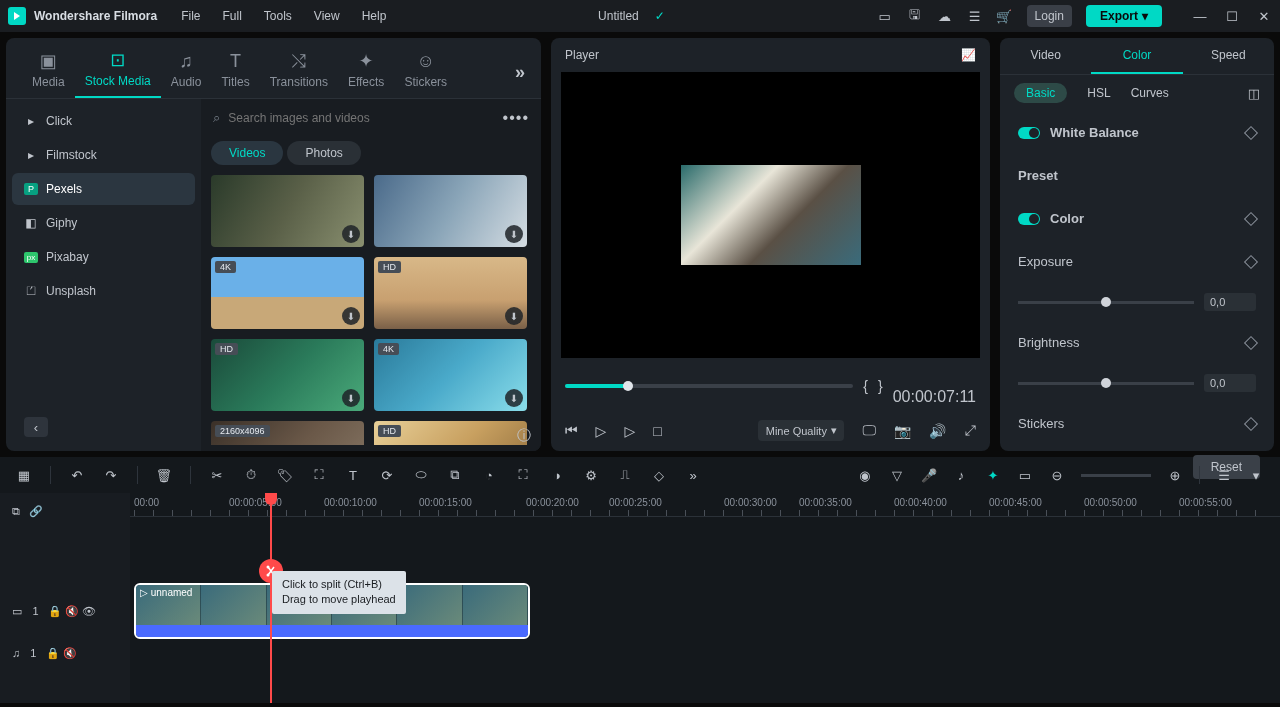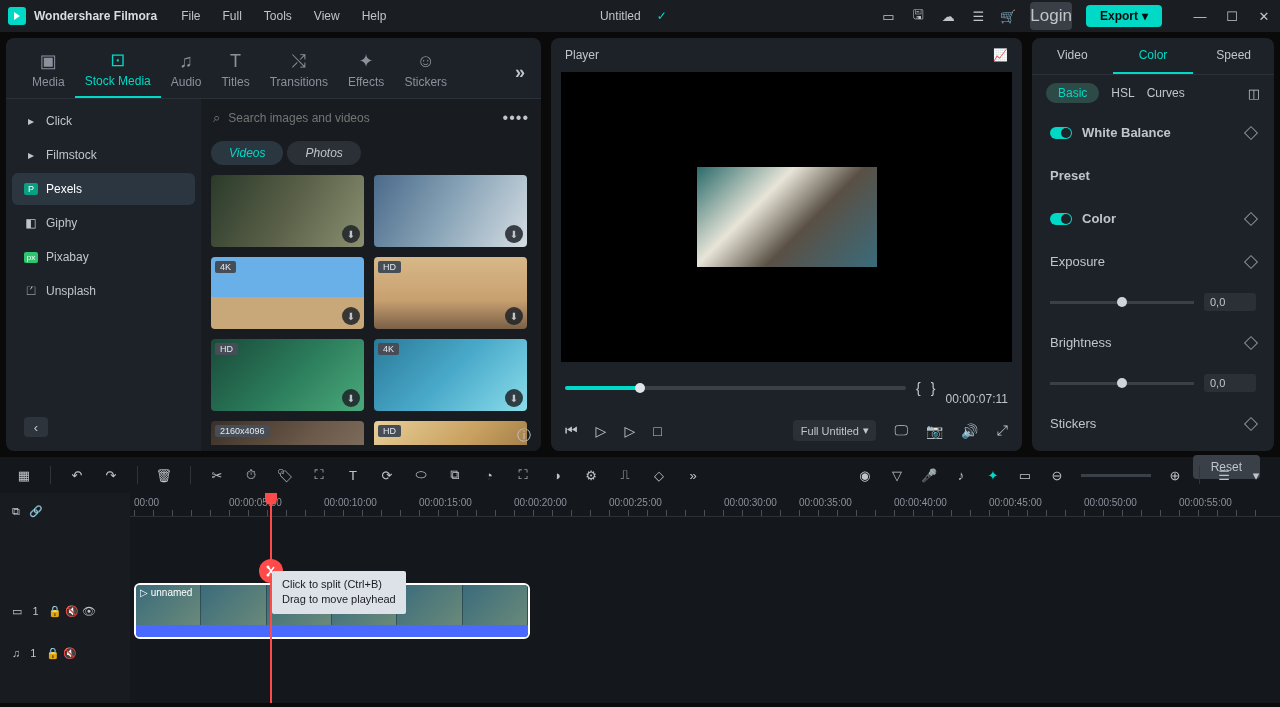--- a/index.html
+++ b/index.html
@@ -5,21 +5,21 @@
 * { margin: 0; padding: 0; box-sizing: border-box; font-family: -apple-system, "Segoe UI", Arial, sans-serif; }
 body { background: #0a0a0a; color: #c0c5cc; font-size: 13px; overflow: hidden; width: 1280px; height: 707px; }
 .titlebar { height: 32px; background: #1a1d21; display: flex; align-items: center; padding: 0 8px; }
 .logo { width: 18px; height: 18px; background: #00d9c5; border-radius: 3px; margin-right: 8px; display:flex;align-items:center;justify-content:center;}
 .app-name { font-size: 12px; font-weight: 600; color: #d8dde3; margin-right: 24px; }
 .menu { display: flex; gap: 22px; }
 .menu-item { font-size: 12px; cursor: pointer; color: #c0c5cc; }
 .title-center { flex: 1; display: flex; justify-content: center; align-items: flex-end; gap: 16px; font-size: 12px; }
 .title-right { display: flex; align-items: center; gap: 14px; }
 .tb-icon { width: 16px; height: 16px; display:flex;align-items:center;justify-content:center; cursor:pointer; }
-.login-btn { background: #3a3f47; color:#c0c5cc; padding: 4px 0; border-radius: 4px; font-size:17px; cursor:pointer; }
+.login-btn { background: #3a3f47; color:#c0c5cc; padding: 4px 8px; border-radius: 4px; font-size:12px; cursor:pointer; }
 .export-btn { background: #00d9c5; color: #0a0a0a; padding: 4px 14px; border-radius: 4px; font-size: 12px; font-weight:600; display:flex; align-items:center; gap:4px; cursor:pointer; }
 .win-ctrl { display:flex; gap:16px; margin-left:16px; }
 
 .main { display: flex; height: 425px; padding: 6px; gap: 10px; }
 .panel-left { width: 535px; background: #1d2228; border-radius: 8px; display: flex; flex-direction: column; overflow:hidden; }
 .tabs-top { display: flex; align-items: center; padding: 8px 16px 0; border-bottom:1px solid #2b3138; }
 .tab-top { display: flex; flex-direction: column; align-items: center; padding: 4px 10px 8px; font-size: 12px; cursor:pointer; color:#8a919b; gap:4px;}
 .tab-top.active { color: #00d9c5; border-bottom: 2px solid #00d9c5; }
 .tab-top-icon { font-size: 18px; height:20px; display:flex;align-items:center;}
 .expand-icon { margin-left: auto; font-size: 18px; cursor:pointer; font-weight:bold;}
@@ -31,47 +31,47 @@
 .src-ic { width:14px; display:inline-block; text-align:center; }
 .back-row { margin-top:auto; padding:8px 12px; }
 .back-btn { width:24px; height:20px; background:#2e343c; border-radius:4px; display:flex;align-items:center;justify-content:center; cursor:pointer;}
 
 .media-area { flex: 1; display: flex; flex-direction: column; background:#181c21; padding: 6px 10px; }
 .search-row { display:flex; align-items:center; gap:10px; padding:4px 2px 10px;}
 .search-box { flex:1; background: transparent; border:none; display:flex; align-items:center; gap:8px; color:#7a828c;}
 .search-box input { background:transparent; border:none; color:#c0c5cc; font-size:12px; flex:1; outline:none;}
 .kebab { font-size:16px; cursor:pointer; letter-spacing:1px;}
 .subtabs { display:flex; gap:4px; padding:4px 0 10px;}
-.subtab { padding: 5px 18px; border-radius: 14px; font-size: 12px; background:#2a3036; cursor:pointer;font-style:italic;}
+.subtab { padding: 5px 18px; border-radius: 14px; font-size: 12px; background:#2a3036; cursor:pointer;}
 .subtab.active { background:#2a3640; color:#00d9c5;}
 .thumb-grid { flex:1; display:grid; grid-template-columns: 1fr 1fr; gap: 10px; overflow:auto; padding-right:4px;}
 .thumb { height: 72px; border-radius: 4px; position:relative; background-size:cover; background-position:center; cursor:pointer;}
 .badge { position:absolute; top:4px; left:4px; background:#464d56; color:#e5e9ee; font-size:9px; padding:1px 5px; border-radius:2px;}
 .dl { position:absolute; bottom:4px; right:4px; width:18px; height:18px; background:rgba(30,35,40,0.85); border-radius:50%; display:flex;align-items:center;justify-content:center; font-size:10px;}
 .info-ic { position:absolute; right:10px; bottom:6px; font-size:14px; cursor:pointer; z-index:2;}
 
 .panel-mid { flex: 1; background: #1d2228; border-radius: 8px; display: flex; flex-direction: column; }
 .player-hdr { display:flex; align-items:center; justify-content:space-between; padding: 10px 14px; font-size:12px;}
 .player-stage { flex:1; background:#000; margin: 0 10px; display:flex; align-items:center; justify-content:center; position:relative;}
 .player-frame { width: 180px; height: 100px; background: linear-gradient(135deg,#2a6b6b 0%,#e8e5d8 35%,#5a5045 60%,#3a6b7b 100%); }
 .scrub-row { display:flex; align-items:center; gap:10px; padding:8px 14px; font-size:11px;}
 .scrub { flex:1; height:4px; background:#3a4048; border-radius:2px; position:relative;}
 .scrub-fill { position:absolute; left:0; top:0; height:100%; width:22%; background:#00d9c5; border-radius:2px;}
 .scrub-dot { position:absolute; left:22%; top:50%; width:10px; height:10px; background:#e0e4e9; border-radius:50%; transform:translate(-50%,-50%);}
 .brace { font-size:14px; cursor:pointer;}
-.timecode { font-size:12px; margin-left:auto;margin-top:22px;}
+.timecode { font-size:16px; margin-left:auto;margin-top:22px;}
 .play-row { display:flex; align-items:center; gap:18px; padding:6px 14px 10px;}
 .play-ic { cursor:pointer; font-size:14px;}
 .quality-sel { margin-left:auto; background:#2a3036; padding:4px 8px; border-radius:4px; font-size:11px; display:flex;align-items:center;gap:4px; cursor:pointer;}
 
-.panel-right { width: 242px; background: #1d2228; border-radius: 8px; display:flex; flex-direction:column;}
+.panel-right { width: 274px; background: #1d2228; border-radius: 8px; display:flex; flex-direction:column;}
 .rtabs { display:flex; border-bottom:1px solid #2b3138;}
 .rtab { flex:1; text-align:center; padding:10px 4px; font-size:12px; cursor:pointer;}
 .rtab.active { color:#00d9c5; border-bottom:2px solid #00d9c5;}
-.rstabs { display:flex; align-items:center; padding:8px 14px; gap:12px;}
+.rstabs { display:flex; align-items:center; padding:8px 14px; gap:20px;}
 .rstab { font-size:12px; cursor:pointer;}
 .rstab.active { background:#2d4a47; color:#00d9c5; padding:3px 12px; border-radius:10px;}
 .cmp-ic { margin-left:auto; cursor:pointer;}
 .prop { padding:10px 18px; }
 .prop-row { display:flex; align-items:center; justify-content:space-between; padding:4px 0;}
 .toggle { width:22px; height:12px; background:#00d9c5; border-radius:6px; position:relative; cursor:pointer;}
 .toggle::after { content:''; position:absolute; right:1px; top:1px; width:10px; height:10px; background:#1d2228; border-radius:50%;}
 .diamond { width:10px; height:10px; border:1px solid #8a919b; transform:rotate(45deg); cursor:pointer;}
 .slider-row { display:flex; align-items:center; gap:10px; padding:10px 18px;}
 .slider { flex:1; height:3px; background:#3a4048; position:relative; cursor:pointer;}
@@ -273,21 +273,21 @@
       <span class="brace">{</span>
       <span class="brace">}</span>
       <span class="timecode">00:00:07:11</span>
     </div>
     <div class="play-row">
       <span class="play-ic">⏮</span>
       <span class="play-ic">▷</span>
       <span class="play-ic">▷</span>
       <span class="play-ic">□</span>
       <div class="quality-sel">
-          <span>Full Untitled</span>
+          <span>Mine Quality</span>
           <span>▾</span>
         </div>
       <span class="play-ic">🖵</span>
       <span class="play-ic">📷</span>
       <span class="play-ic">🔊</span>
       <span class="play-ic">⤢</span>
     </div>
   </div>
 
   <div class="panel-right">
@@ -428,21 +428,21 @@
         <div class="rtick" style="left: 213px;"></div>
         <div class="rtick" style="left: 232px;"></div>
         <div class="rtick" style="left: 251px;"></div>
         <div class="rtick" style="left: 270px;"></div>
         <div class="rmark" style="left: 289px;">00:00:15:00</div>
         <div class="rtick" style="left: 289px;"></div>
         <div class="rtick" style="left: 308px;"></div>
         <div class="rtick" style="left: 327px;"></div>
         <div class="rtick" style="left: 346px;"></div>
         <div class="rtick" style="left: 365px;"></div>
-        <div class="rmark" style="left: 384px;">00:00:20:00</div>
+        <div class="rmark" style="left: 396px;">00:00:20:00</div>
         <div class="rtick" style="left: 384px;"></div>
         <div class="rtick" style="left: 403px;"></div>
         <div class="rtick" style="left: 422px;"></div>
         <div class="rtick" style="left: 441px;"></div>
         <div class="rtick" style="left: 460px;"></div>
         <div class="rmark" style="left: 479px;">00:00:25:00</div>
         <div class="rtick" style="left: 479px;"></div>
         <div class="rtick" style="left: 498px;"></div>
         <div class="rtick" style="left: 517px;"></div>
         <div class="rtick" style="left: 536px;"></div>

